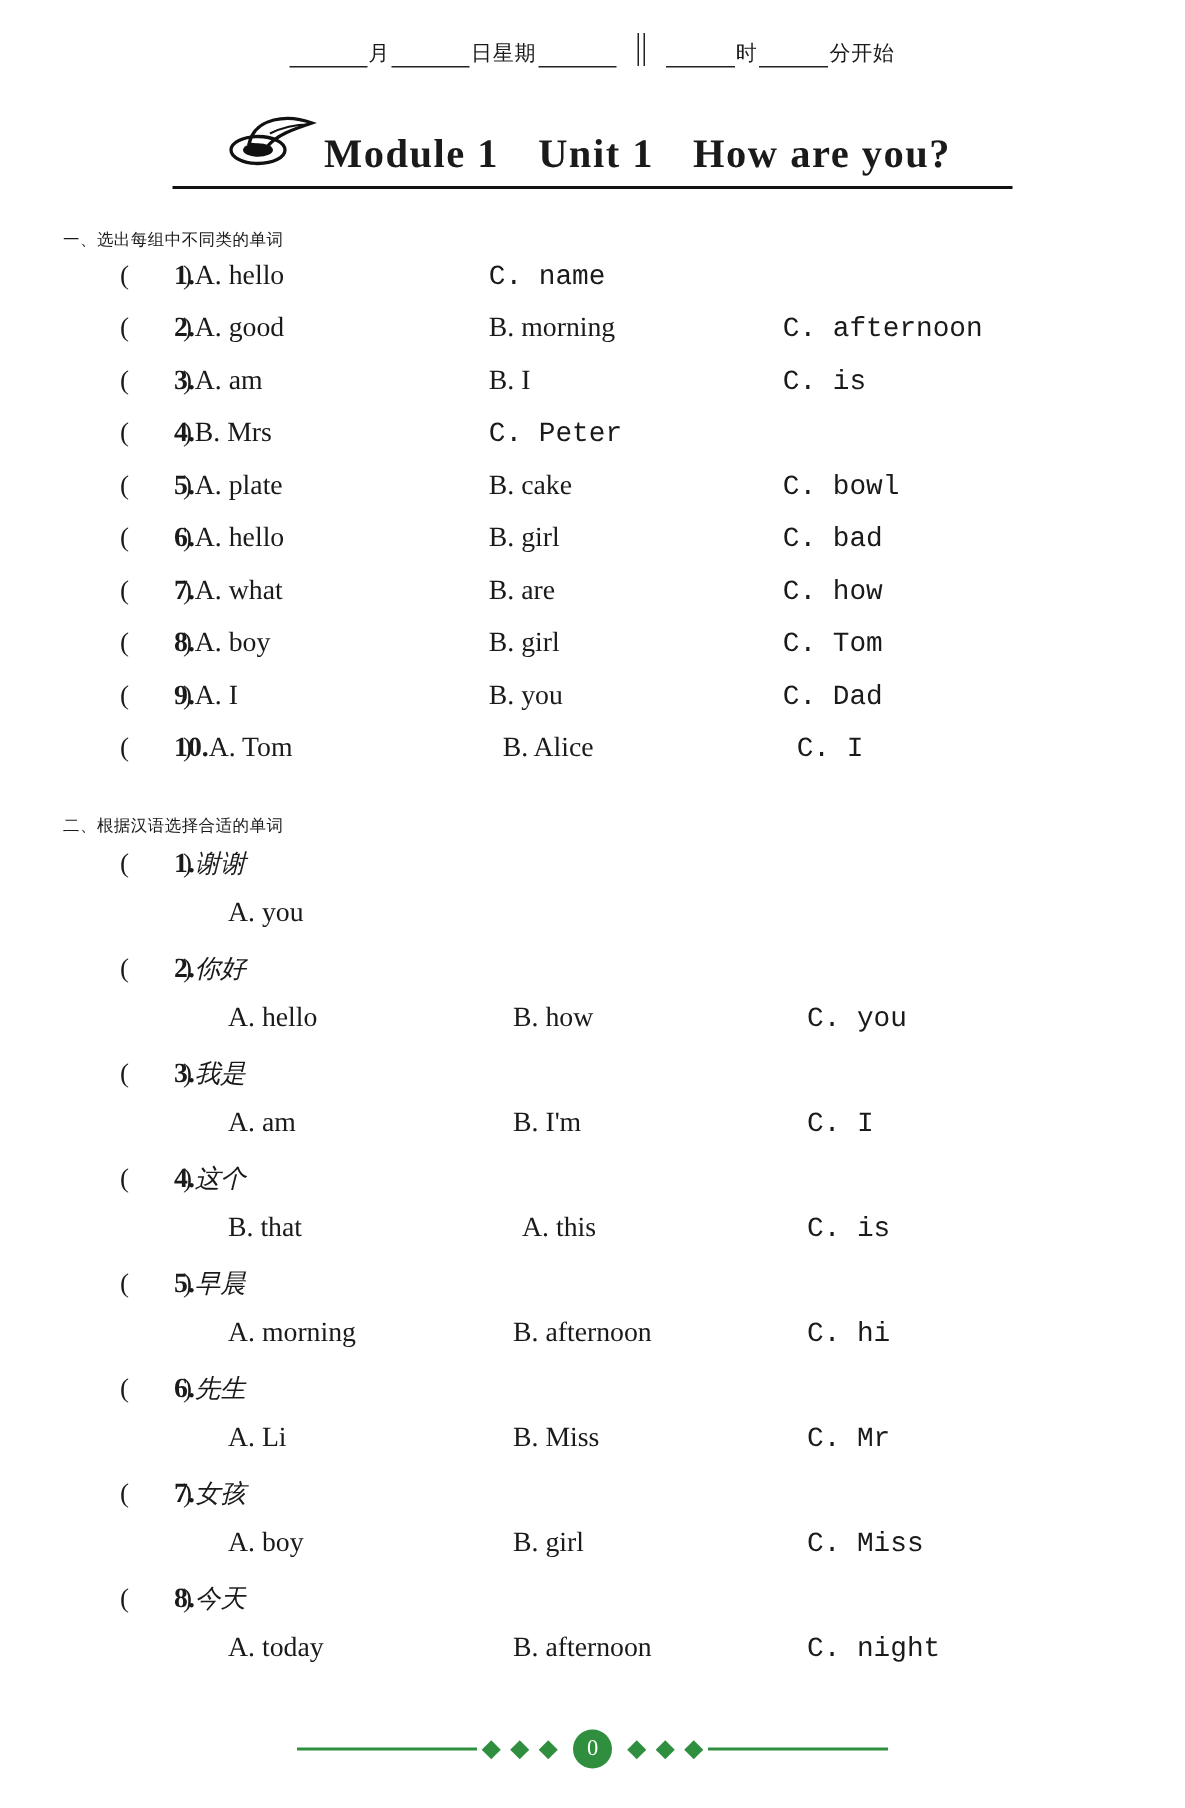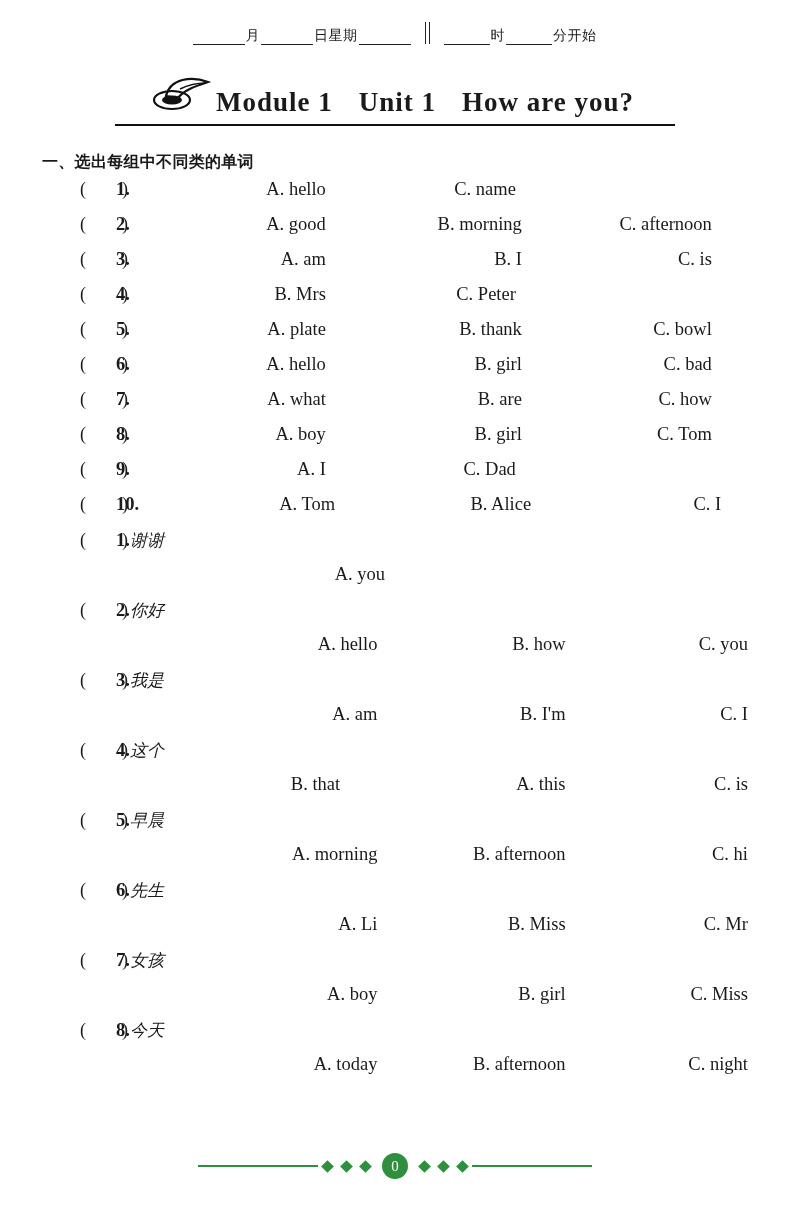--- a/index.html
+++ b/index.html
@@ -84,22 +84,22 @@
   .title-underline {
     margin: 6px auto 0 auto;
     width: 560px;
     border-bottom: 2.2px solid #111;
   }
   .title-wrap { width: 100%; }
 
   
   .section-head {
     font-family: "DejaVu Sans", sans-serif;
-    font-weight: bold;
-    font-size: 16px;
+    font-weight: normal;
+    font-size: 11px;
     margin: 26px 0 6px 0;
     letter-spacing: 0.3px;
   }
   .section-2 { margin-top: 20px; }
 
   
   .q-row {
     display: flex;
     align-items: baseline;
     height: 35px;
@@ -112,25 +112,24 @@
     white-space: pre;
     font-size: 18px;
   }
   .qnum {
     font-weight: bold;
     font-family: "Liberation Serif", serif;
     white-space: pre;
   }
   .opt {
     display: inline-block;
-    text-align: right;
   }
   .colA { width: 196px; }
   .colB { width: 196px; }
-  .colC { width: 190px; }
+  .colC { width: 190px; font-family: Liberation Mono, monospace; }
 
   
   .q-row-cn {
     display: flex;
     align-items: baseline;
     height: 35px;
     font-size: 18.5px;
   }
   .cn-text {
     font-family: "DejaVu Sans", sans-serif;
@@ -138,21 +137,21 @@
     font-style: italic;
   }
   .opt-row {
     display: flex;
     height: 35px;
     align-items: baseline;
     font-size: 18.5px;
     padding-left: 110px;
     box-sizing: border-box;
   }
-  .opt-row .colA { width: 190px; margin-left: 43px; }
+  .opt-row .colA { width: 190px; }
   .opt-row .colB { width: 196px; }
 
   
   .footer {
     position: absolute;
     left: 0;
     bottom: 26px;
     width: 790px;
     display: flex;
     align-items: center;
@@ -246,21 +245,21 @@
     <div class="q-row">
       <span class="paren">(        )</span>
       <span class="qnum">4.</span>
       <span class="opt colB">B. Mrs</span>
       <span class="opt colC">C. Peter</span>
     </div>
     <div class="q-row">
       <span class="paren">(        )</span>
       <span class="qnum">5.</span>
       <span class="opt colA">A. plate</span>
-      <span class="opt colB">B. thank</span>
+      <span class="opt colB">B. cake</span>
       <span class="opt colC">C. bowl</span>
     </div>
     <div class="q-row">
       <span class="paren">(        )</span>
       <span class="qnum">6.</span>
       <span class="opt colA">A. hello</span>
       <span class="opt colB">B. girl</span>
       <span class="opt colC">C. bad</span>
     </div>
     <div class="q-row">
@@ -274,31 +273,33 @@
       <span class="paren">(        )</span>
       <span class="qnum">8.</span>
       <span class="opt colA">A. boy</span>
       <span class="opt colB">B. girl</span>
       <span class="opt colC">C. Tom</span>
     </div>
     <div class="q-row">
       <span class="paren">(        )</span>
       <span class="qnum">9.</span>
       <span class="opt colA">A. I</span>
+      <span class="opt colB">B. you</span>
       <span class="opt colC">C. Dad</span>
     </div>
     <div class="q-row">
       <span class="paren">(        )</span>
       <span class="qnum">10.</span>
       <span class="opt colA">A. Tom</span>
       <span class="opt colB">B. Alice</span>
       <span class="opt colC">C. I</span>
     </div>
   </div>
 
+  <div class="section-head section-2">二、根据汉语选择合适的单词</div>
   <div>
 
     <div class="q-row-cn">
       <span class="paren">(        )</span>
       <span class="qnum">1.</span>
       <span class="cn-text">谢谢</span>
     </div>
     <div class="opt-row">
       <span class="opt colA">A. you</span>
     </div>

